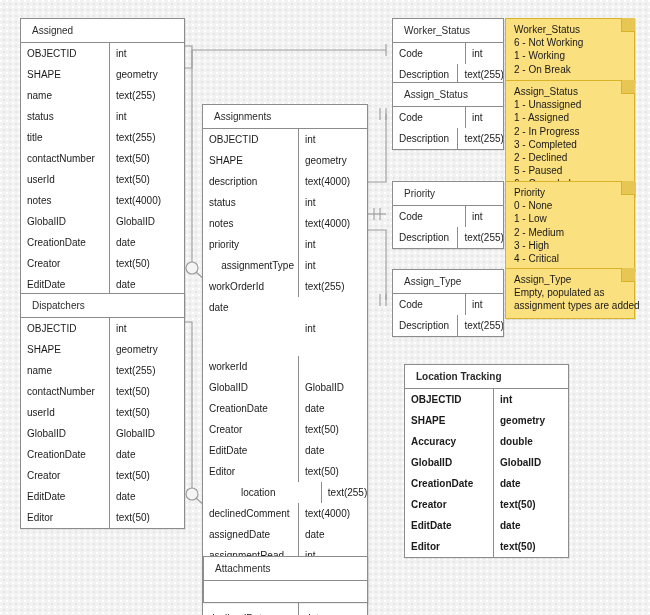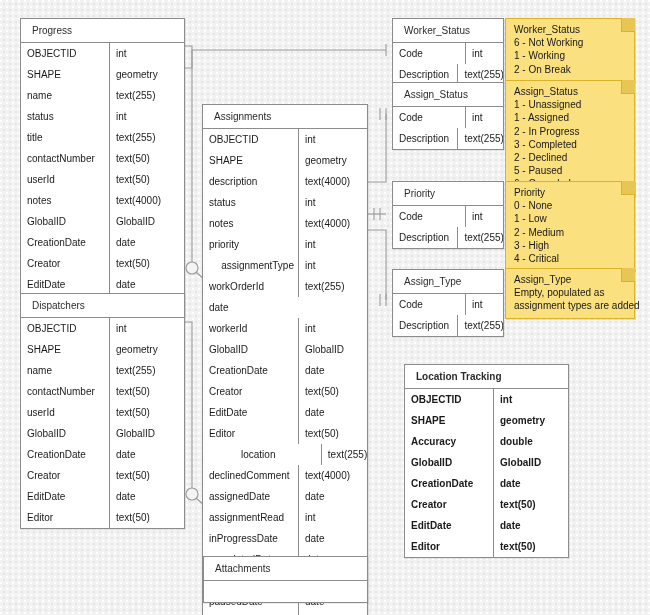--- a/index.html
+++ b/index.html
@@ -92,21 +92,21 @@
 
     <g>
       <path d="M284,520 L284,534"></path>
       <line x1="278" y1="534" x2="290" y2="534"></line>
       <circle cx="284" cy="542" r="6"></circle>
       <path d="M284,548 L284,556 M284,548 L278,556 M284,548 L290,556"></path>
     </g>
   </svg>
 
 <div class="entity" style="left: 20px; top: 18px; width: 163px;">
-      <div class="ent-title">Progress</div>
+      <div class="ent-title">Assigned</div>
       <div class="rows">
         <div class="row">
           <div class="fname" style="width: 78px;">OBJECTID</div>
           <div class="ftype">int</div>
         </div>
         <div class="row">
           <div class="fname" style="width: 78px;">SHAPE</div>
           <div class="ftype">geometry</div>
         </div>
         <div class="row">
@@ -232,21 +232,21 @@
           <div class="ftype">int</div>
         </div>
         <div class="row">
           <div class="fname" style="width: 85px;">workOrderId</div>
           <div class="ftype">text(255)</div>
         </div>
         <div class="row">
           <div class="ftype">date</div>
         </div>
         <div class="row">
-          <div class="fname" style="width: 85px;">workerId</div>
+          <div class="fname" style="width: 85px; margin-top: 38px;">workerId</div>
           <div class="ftype">int</div>
         </div>
         <div class="row">
           <div class="fname" style="width: 85px;">GlobalID</div>
           <div class="ftype">GlobalID</div>
         </div>
         <div class="row">
           <div class="fname" style="width: 85px;">CreationDate</div>
           <div class="ftype">date</div>
         </div>

